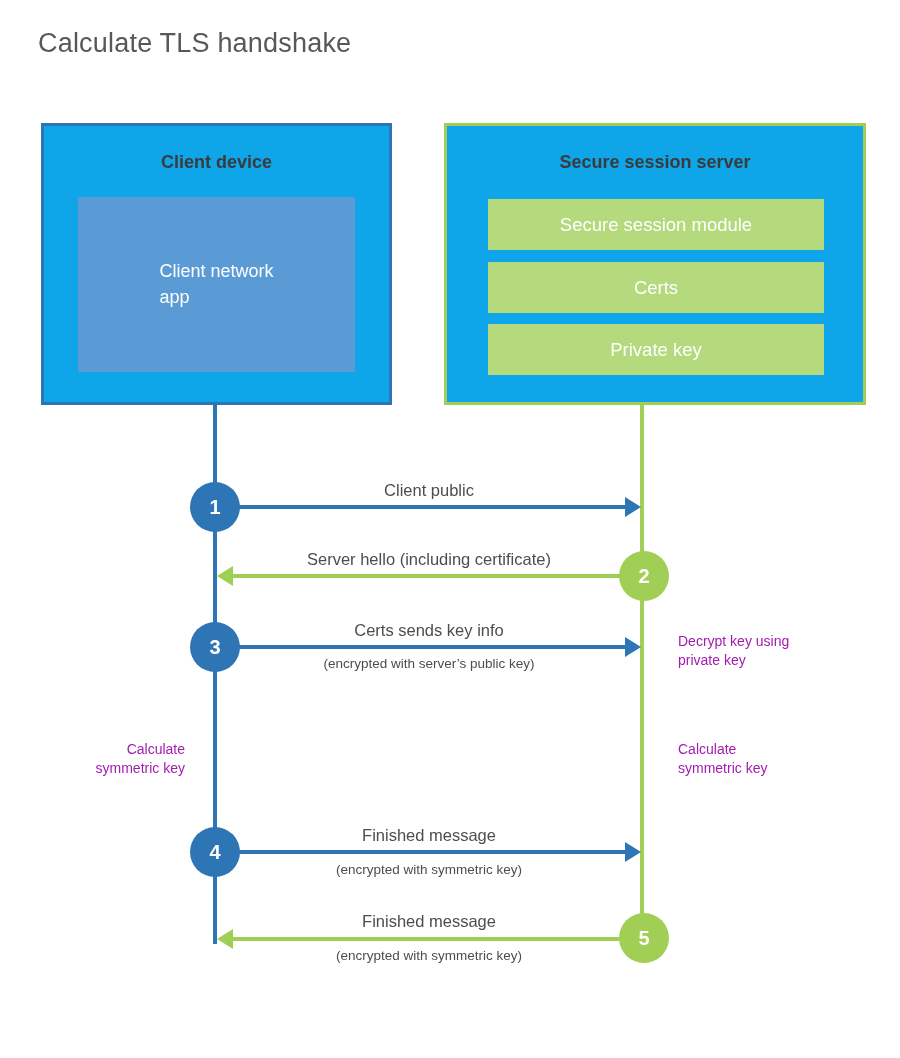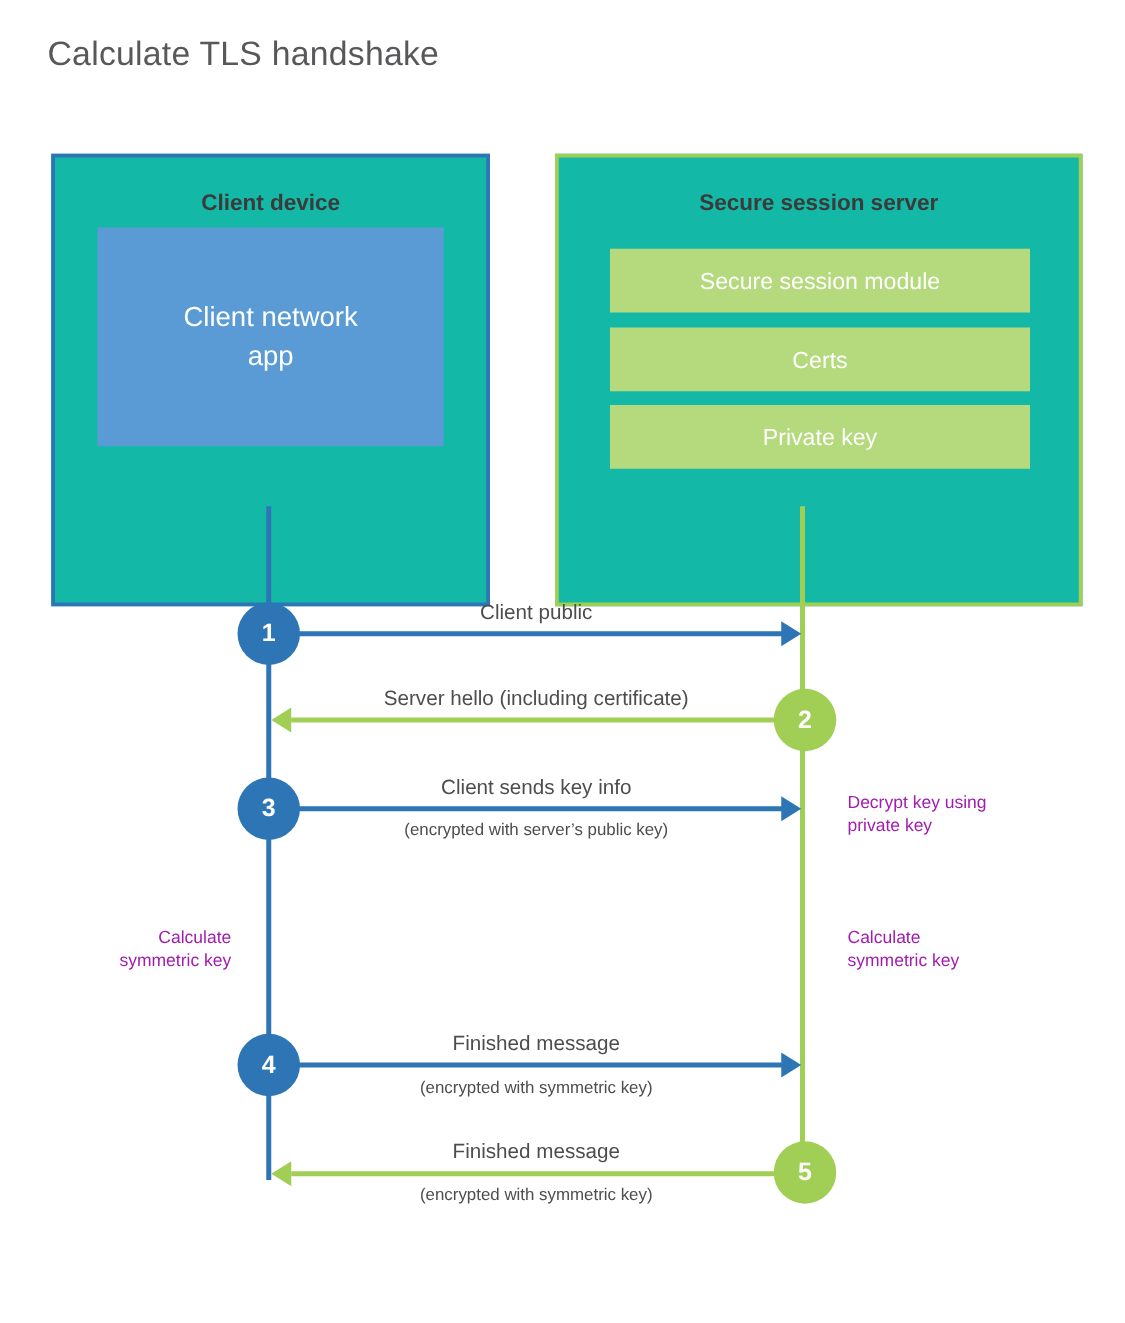--- a/index.html
+++ b/index.html
@@ -13,31 +13,31 @@
   *{margin:0;padding:0;box-sizing:border-box;}
   body{background:#ffffff;font-family:"Liberation Sans","DejaVu Sans",sans-serif;}
   .canvas{position:relative;width:900px;height:1058px;background:#ffffff;overflow:hidden;}
 
   .diagram-title{
     position:absolute;left:38px;top:28px;
     font-size:27px;font-weight:300;color:#58585a;letter-spacing:.2px;
   }
 
   
-  .actor-box{position:absolute;top:123px;height:362px;background:#14b8a6;}
+  .actor-box{position:absolute;top:123px;height:282px;background:#0ea5e9;}
   .client-box{left:41px;width:351px;border:3px solid var(--client-accent);}
   .server-box{left:444px;width:422px;border:3px solid var(--server-accent);}
   .box-title{
     position:absolute;left:0;right:0;top:26px;text-align:center;
     font-size:18px;font-weight:bold;color:var(--text-dark);
   }
   .client-app{
-    position:absolute;left:34px;top:56px;width:277px;height:175px;
-    background:var(--client-fill);color:#ffffff;font-size:22px;
-    display:flex;align-items:center;justify-content:center;text-align:center;
+    position:absolute;left:34px;top:71px;width:277px;height:175px;
+    background:var(--client-fill);color:#ffffff;font-size:18px;
+    display:flex;align-items:center;justify-content:center;
     white-space:pre-line;line-height:1.4;
   }
   .server-bar{
     position:absolute;left:41px;width:336px;height:51px;
     background:var(--server-fill);color:#ffffff;font-size:18.5px;
     display:flex;align-items:center;justify-content:center;text-align:center;
   }
   .server-bar.b0{top:73px;}
   .server-bar.b1{top:136px;}
   .server-bar.b2{top:198px;}
@@ -108,21 +108,21 @@
   <div class="msg-label" style="top:481px;">Client public</div>
   <div class="arrow-line blue" style="top:505px;"></div>
   <div class="arrow-head right" style="top:497px;"></div>
   <div class="step-circle blue" style="top:482px;">1</div>
 
   <div class="msg-label" style="top:550px;text-align:center;">Server hello (including certificate)</div>
   <div class="arrow-line green" style="top:574px;"></div>
   <div class="arrow-head left" style="top:566px;"></div>
   <div class="step-circle green" style="top:551px;">2</div>
 
-  <div class="msg-label" style="top:621px;">Client sends key info</div>
+  <div class="msg-label" style="top:621px;">Certs sends key info</div>
   <div class="arrow-line blue" style="top:645px;"></div>
   <div class="arrow-head right" style="top:637px;"></div>
   <div class="step-circle blue" style="top:622px;">3</div>
   <div class="msg-sub" style="top:656px;">(encrypted with server’s public key)</div>
   <div class="side-note right" style="top:632px;">Decrypt key using
 private key</div>
 
   <div class="side-note left" style="top:740px;">Calculate
 symmetric key</div>
   <div class="side-note right" style="top:740px;">Calculate

